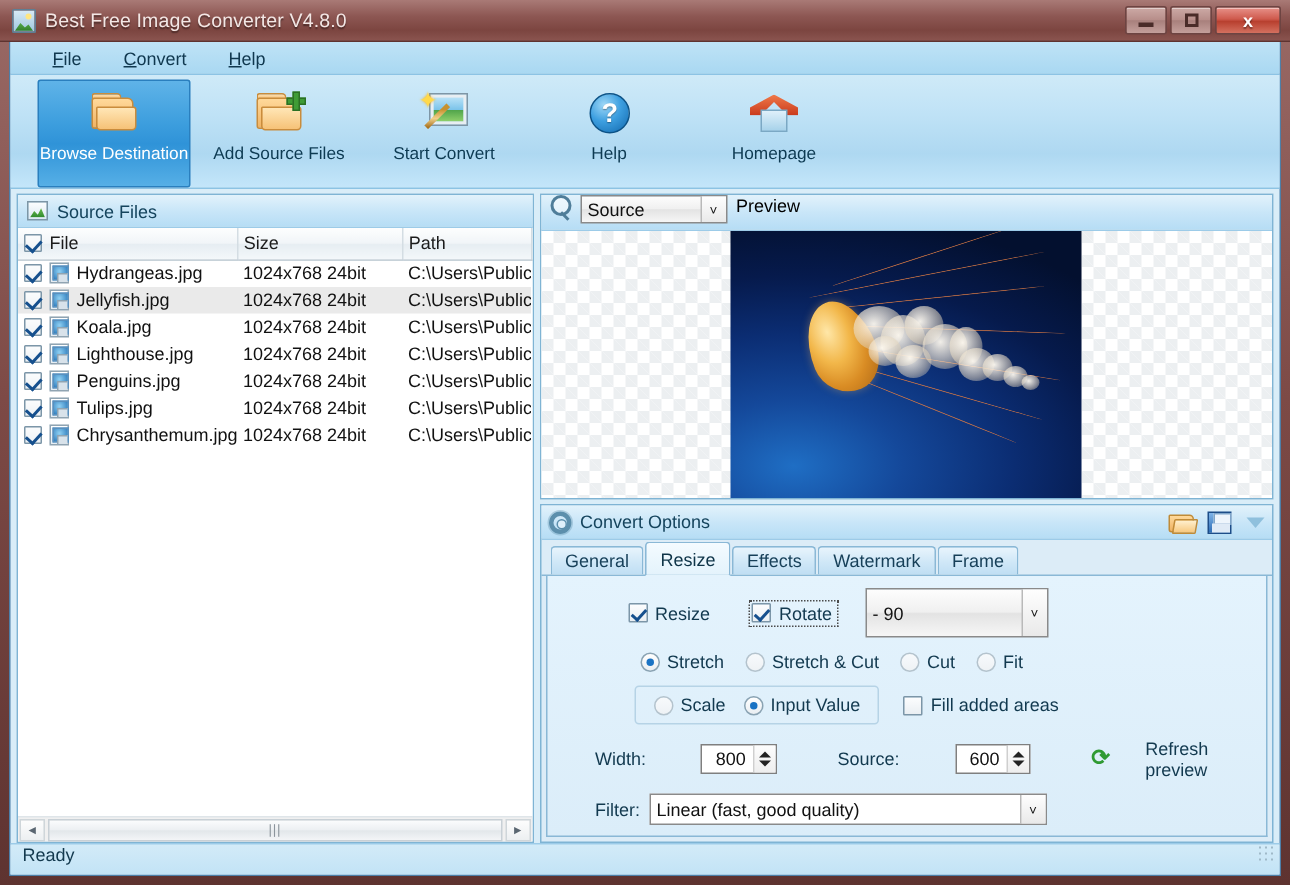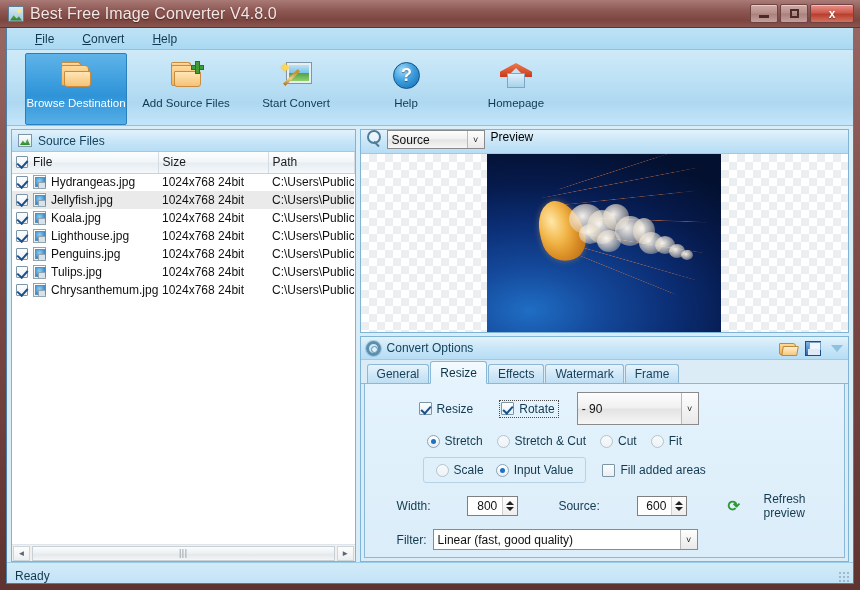--- a/index.html
+++ b/index.html
@@ -36,21 +36,21 @@
   #titlebar .app-icon::before {
     content:""; position:absolute; left:1px; bottom:0; width:12px; height:7px;
     background: linear-gradient(180deg,#5db450,#2f7d2a);
     clip-path: polygon(0% 100%, 30% 25%, 55% 70%, 75% 40%, 100% 100%);
   }
   #titlebar .app-icon::after {
     content:""; position:absolute; right:2px; top:2px; width:4px; height:4px;
     border-radius:50%; background:#ffe680;
   }
   #title-text {
-    color: #f3e7e5; font-size: 16px; letter-spacing: .1px;
+    color: #f3e7e5; font-size: 13px; letter-spacing: .1px;
     text-shadow: 0 1px 1px rgba(0,0,0,.45);
     flex: 1;
   }
   #winbtns { display: flex; align-items: center; margin-right: 6px; gap: 2px; }
   .winbtn {
     width: 28px; height: 19px;
     border: 1px solid #6d4442;
     border-radius: 2px;
     background: linear-gradient(180deg,#cdaaa6 0%,#b78e8a 48%,#a8807c 52%,#c49f9b 100%);
     display: flex; align-items: center; justify-content: center;
@@ -473,21 +473,21 @@
   .ar .up { width:0;height:0;border-left:4px solid transparent;border-right:4px solid transparent;border-bottom:4px solid #222; }
   .ar .dn { width:0;height:0;border-left:4px solid transparent;border-right:4px solid transparent;border-top:4px solid #222; }
   .refresh-ico {
     width: 15px; height: 14px; position: relative; flex:none;
     color: #2f9a33; font-size: 15px; line-height: 13px; font-weight: bold;
   }
   #statusbar {
     height: 21px;
     background: linear-gradient(180deg,#d3ebf8 0%,#c2e3f6 100%);
     border-top: 1px solid #9ccbe8;
-    display: flex; align-items: flex-end; padding-left: 8px;
+    display: flex; align-items: flex-start; padding-left: 8px;
     color: #13394e;
   }
   .grip {
     margin-left:auto; margin-right:3px; width:12px;height:12px;
     background-image: radial-gradient(#9fb9c8 1px, transparent 1px);
     background-size: 4px 4px;
   }
 </style>
 </head>
 <body>

